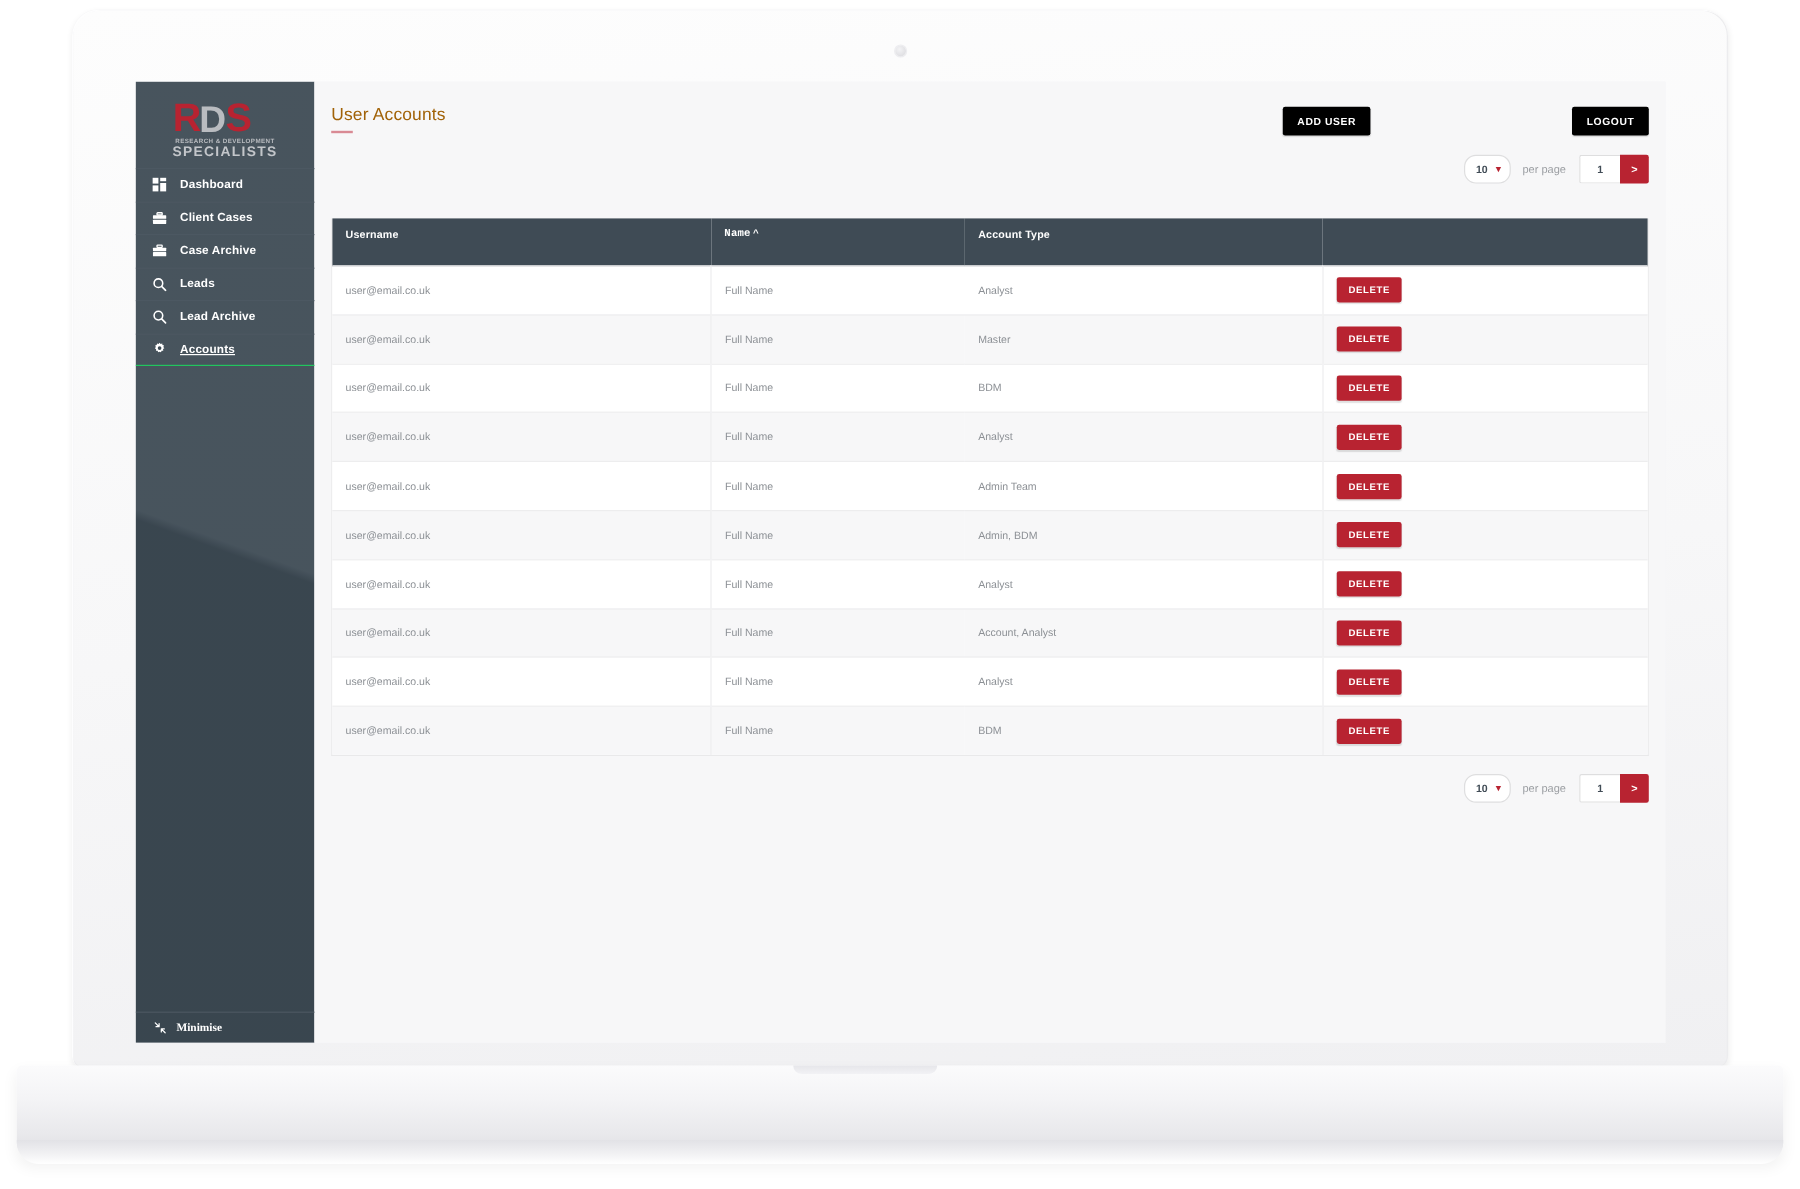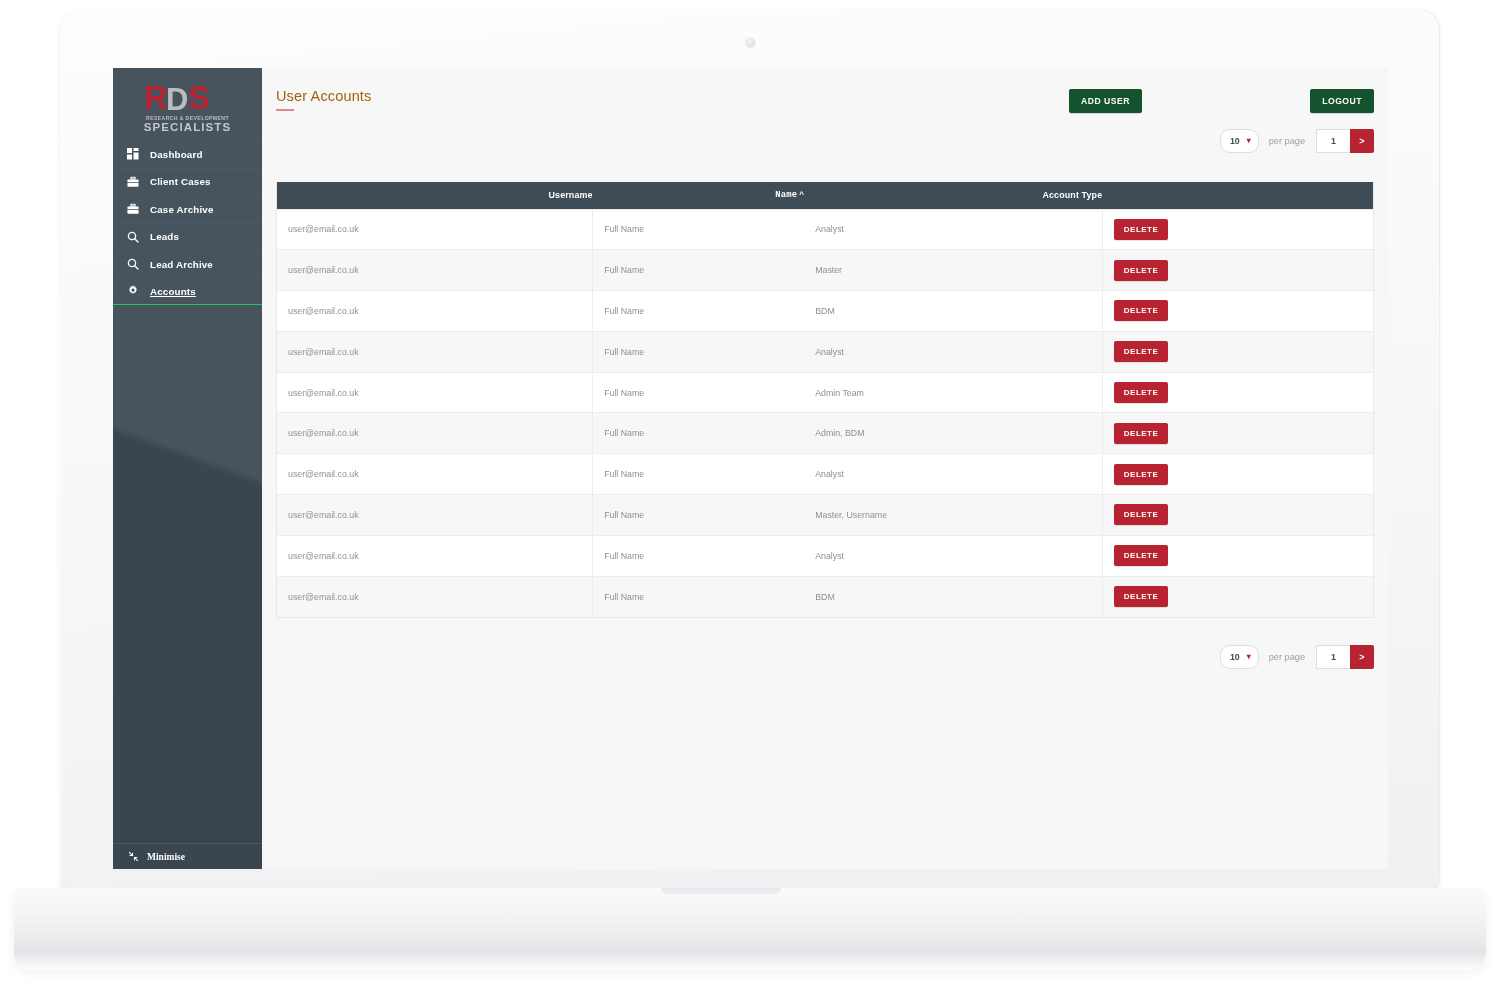--- a/index.html
+++ b/index.html
@@ -201,21 +201,21 @@
     padding-bottom: 7px;
   }
   .page-title::after{
     content:"";
     position:absolute; left:0; bottom:0;
     width:18px; height:1.6px;
     background:#d98a94;
   }
 
   .btn-red {
-    background: #14532d;
+    background: #000000;
     color: #ffffff;
     border: none;
     font-family: "Liberation Sans", sans-serif;
     font-size: 8.6px;
     font-weight: bold;
     letter-spacing: 0.5px;
     padding: 7px 12px;
     border-radius: 2px;
     cursor: pointer;
     box-shadow: 0 1px 1px rgba(0,0,0,0.12);
@@ -285,22 +285,22 @@
     background: #ffffff;
     border: 1px solid #e9e9ea;
     border-top: none;
   }
   table { width: 100%; border-collapse: collapse; table-layout: fixed; }
   thead th {
     background: #3f4b55;
     color: #ffffff;
     font-size: 8.9px;
     font-weight: bold;
-    text-align: right;
-    padding: 8px 0 8px 11px;
+    text-align: left;
+    padding: 8px 0 21px 11px;
     letter-spacing: 0.15px;
     height: 27px;
   }
   .col-username { width: 28.8%; }
   .col-name     { width: 19.3%; font-family: Liberation Mono, monospace; }
   .col-type     { width: 27.2%; }
   .col-action   { width: 24.7%; }
 
   .sort-caret { font-size: 8px; margin-left: 2px; }
 
@@ -510,21 +510,21 @@
               </tr>
               <tr>
                 <td class="cell-username">user@email.co.uk</td>
                 <td>Full Name</td>
                 <td class="cell-type">Analyst</td>
                 <td><button class="btn-delete">DELETE</button></td>
               </tr>
               <tr>
                 <td class="cell-username">user@email.co.uk</td>
                 <td>Full Name</td>
-                <td class="cell-type">Master, Username</td>
+                <td class="cell-type">Account, Analyst</td>
                 <td><button class="btn-delete">DELETE</button></td>
               </tr>
               <tr>
                 <td class="cell-username">user@email.co.uk</td>
                 <td>Full Name</td>
                 <td class="cell-type">Analyst</td>
                 <td><button class="btn-delete">DELETE</button></td>
               </tr>
               <tr>
                 <td class="cell-username">user@email.co.uk</td>

